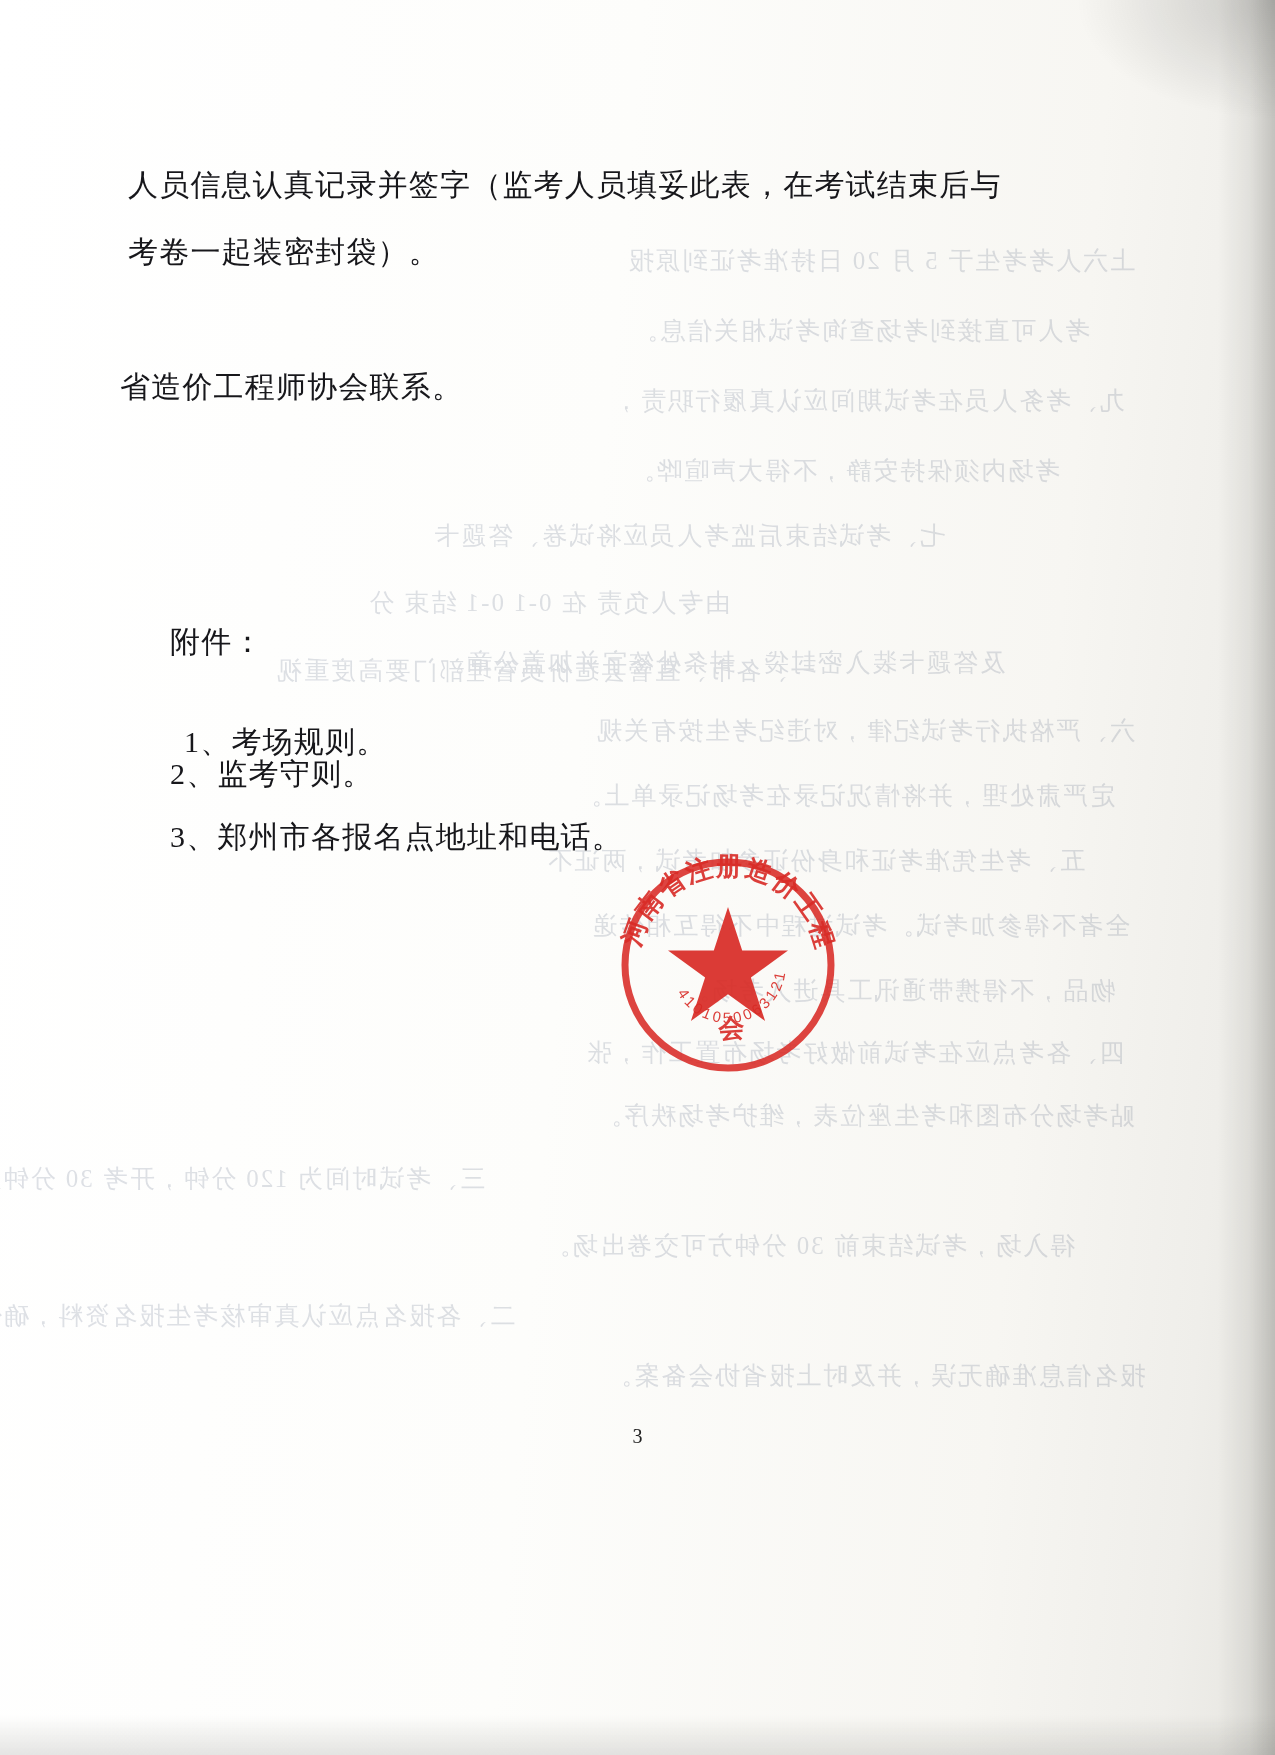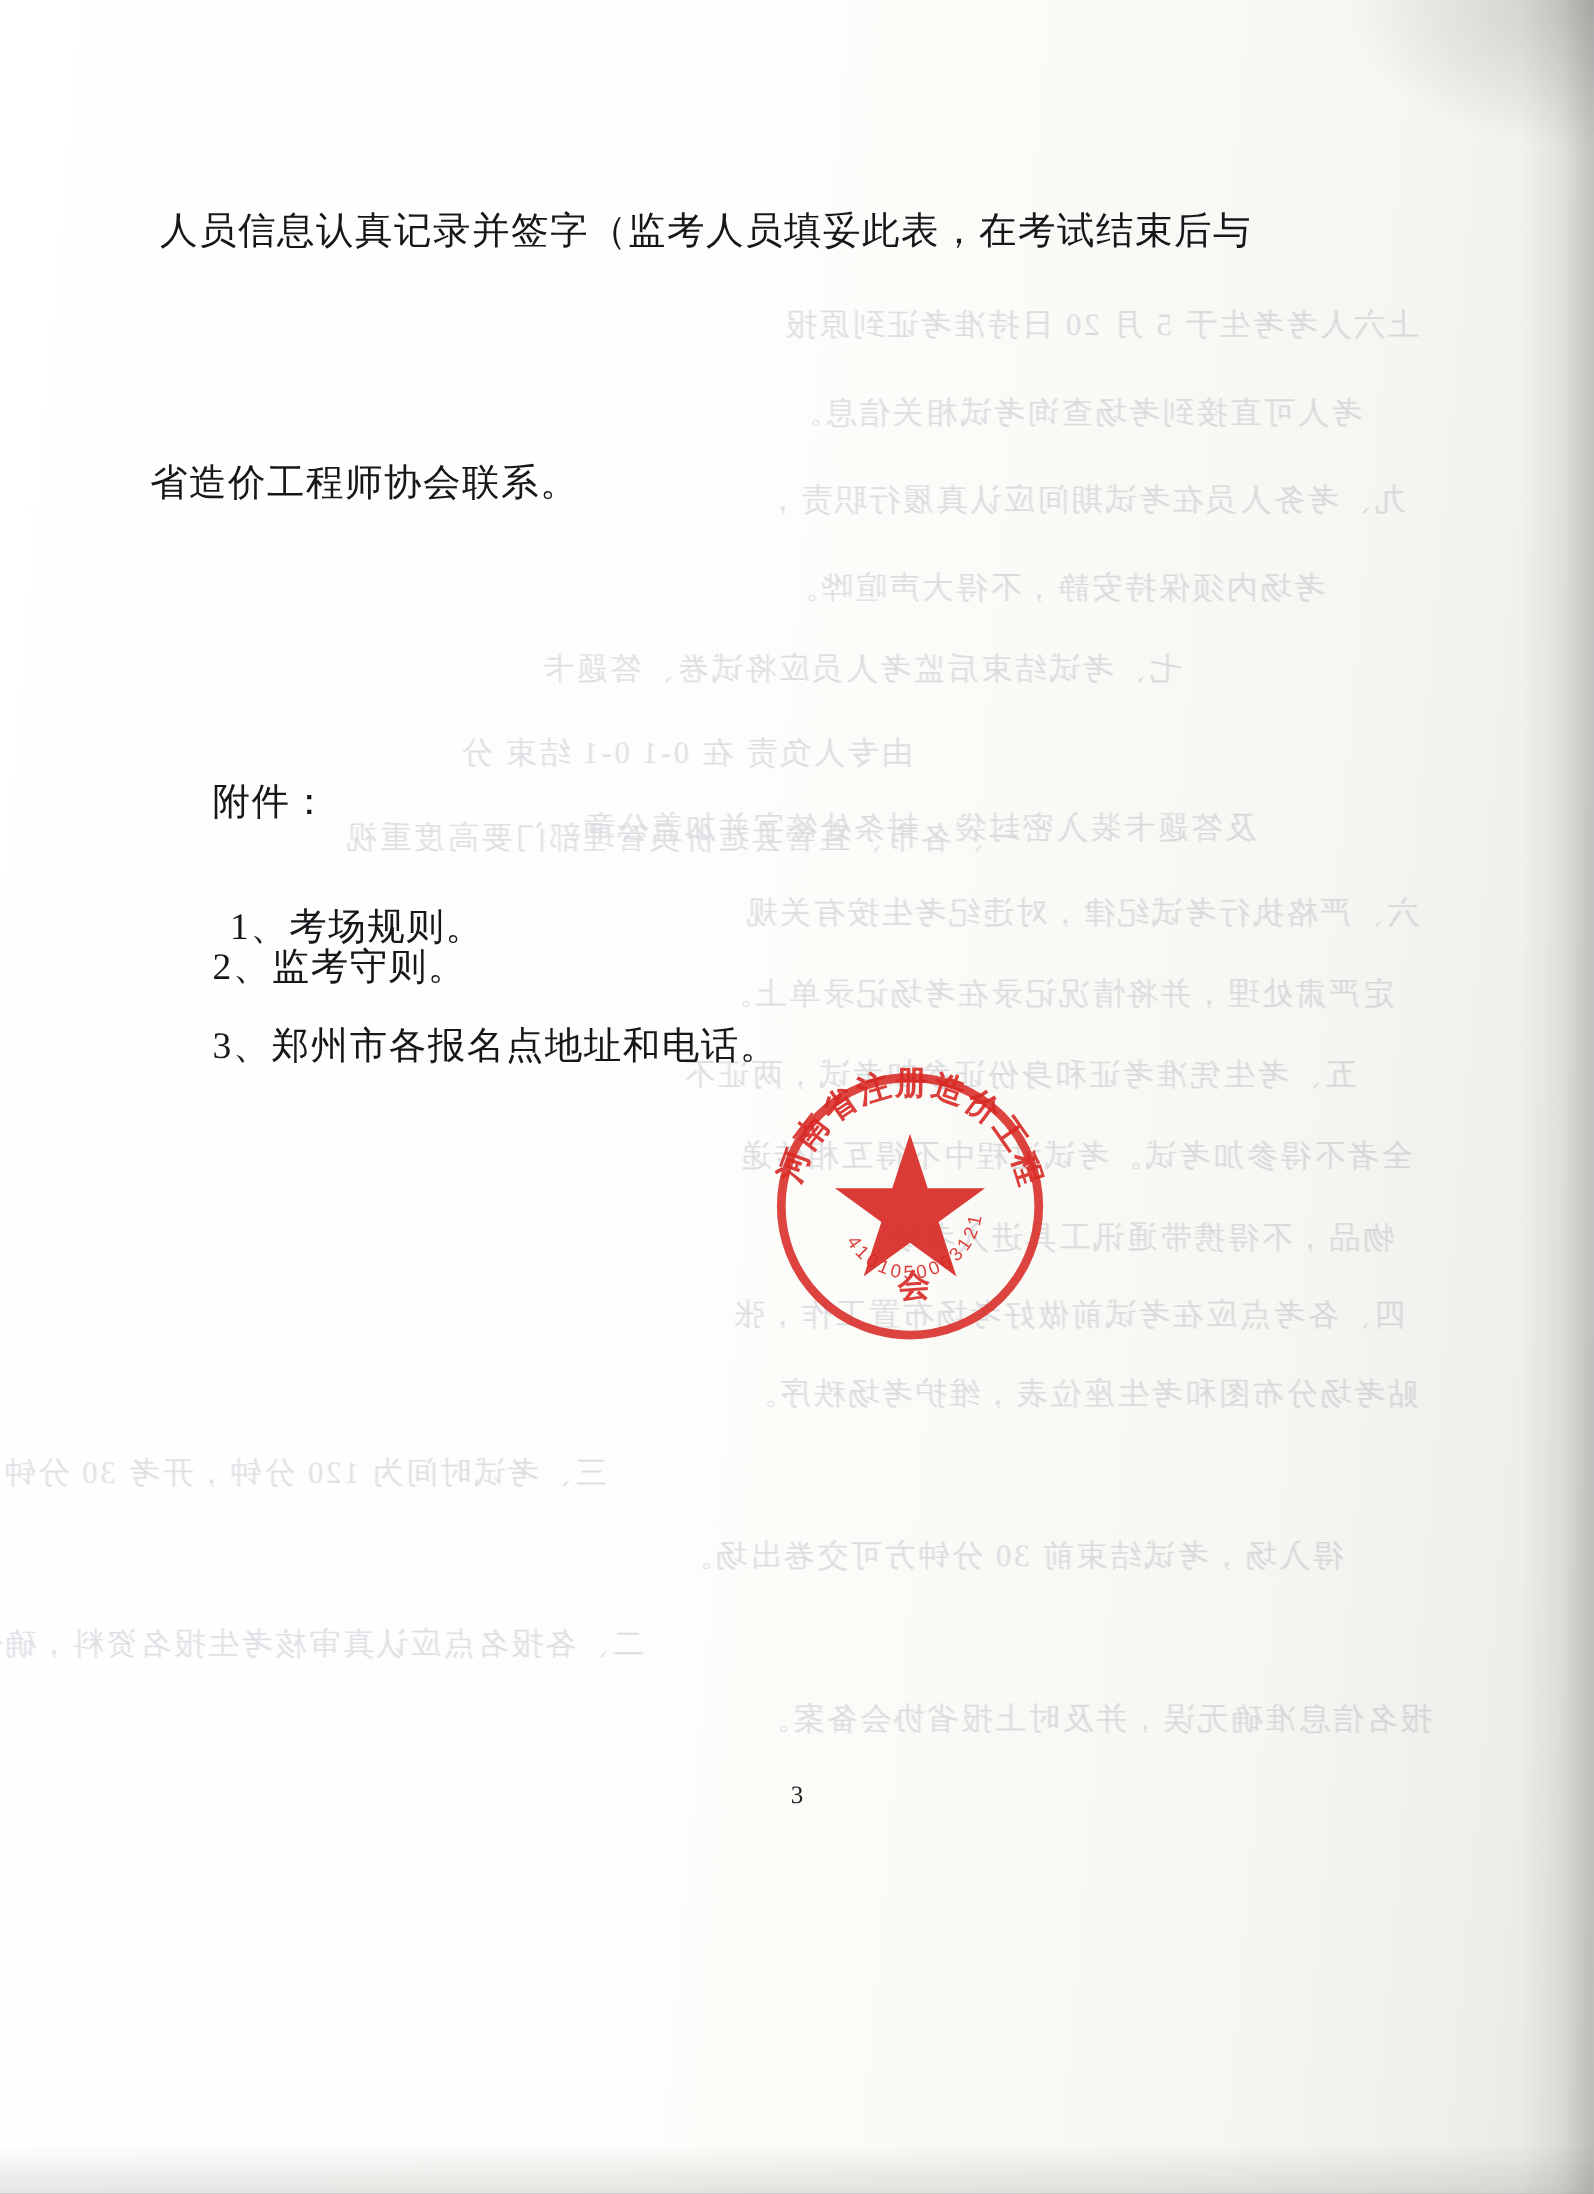--- a/index.html
+++ b/index.html
@@ -136,20 +136,21 @@
     <div class="bl" style="left:140px; top:1085px;">贴考场分布图和考生座位表，维护考场秩序。</div>
     <div class="bl" style="left:790px; top:1148px;">三、考试时间为 120 分钟，开考 30 分钟后不</div>
     <div class="bl" style="left:200px; top:1215px;">得入场，考试结束前 30 分钟方可交卷出场。</div>
     <div class="bl" style="left:760px; top:1285px;">二、各报名点应认真审核考生报名资料，确保</div>
     <div class="bl" style="left:130px; top:1345px;">报名信息准确无误，并及时上报省协会备案。</div>
     <div class="bl" style="left:460px; top:640px;">一、各市、直管县造价员管理部门要高度重视</div>
   </div>
 
   <div class="content">
     <div class="line" style="left:128px; top:168px;">人员信息认真记录并签字（监考人员填妥此表，在考试结束后与</div>
+    <div class="line" style="left:128px; top:235px;">考卷一起装密封袋）。</div>
 
     <div class="line" style="left:120px; top:370px;">省造价工程师协会联系。</div>
 
 
     <div class="line" style="left:170px; top:625px;">附件：</div>
     <div class="line" style="left:170px; top:725px;margin-left:14px;">1、考场规则。</div>
     <div class="line" style="left:170px; top:757px;text-align:right;">2、监考守则。</div>
     <div class="line" style="left:170px; top:820px;text-align:center;">3、郑州市各报名点地址和电话。</div>
 
 

